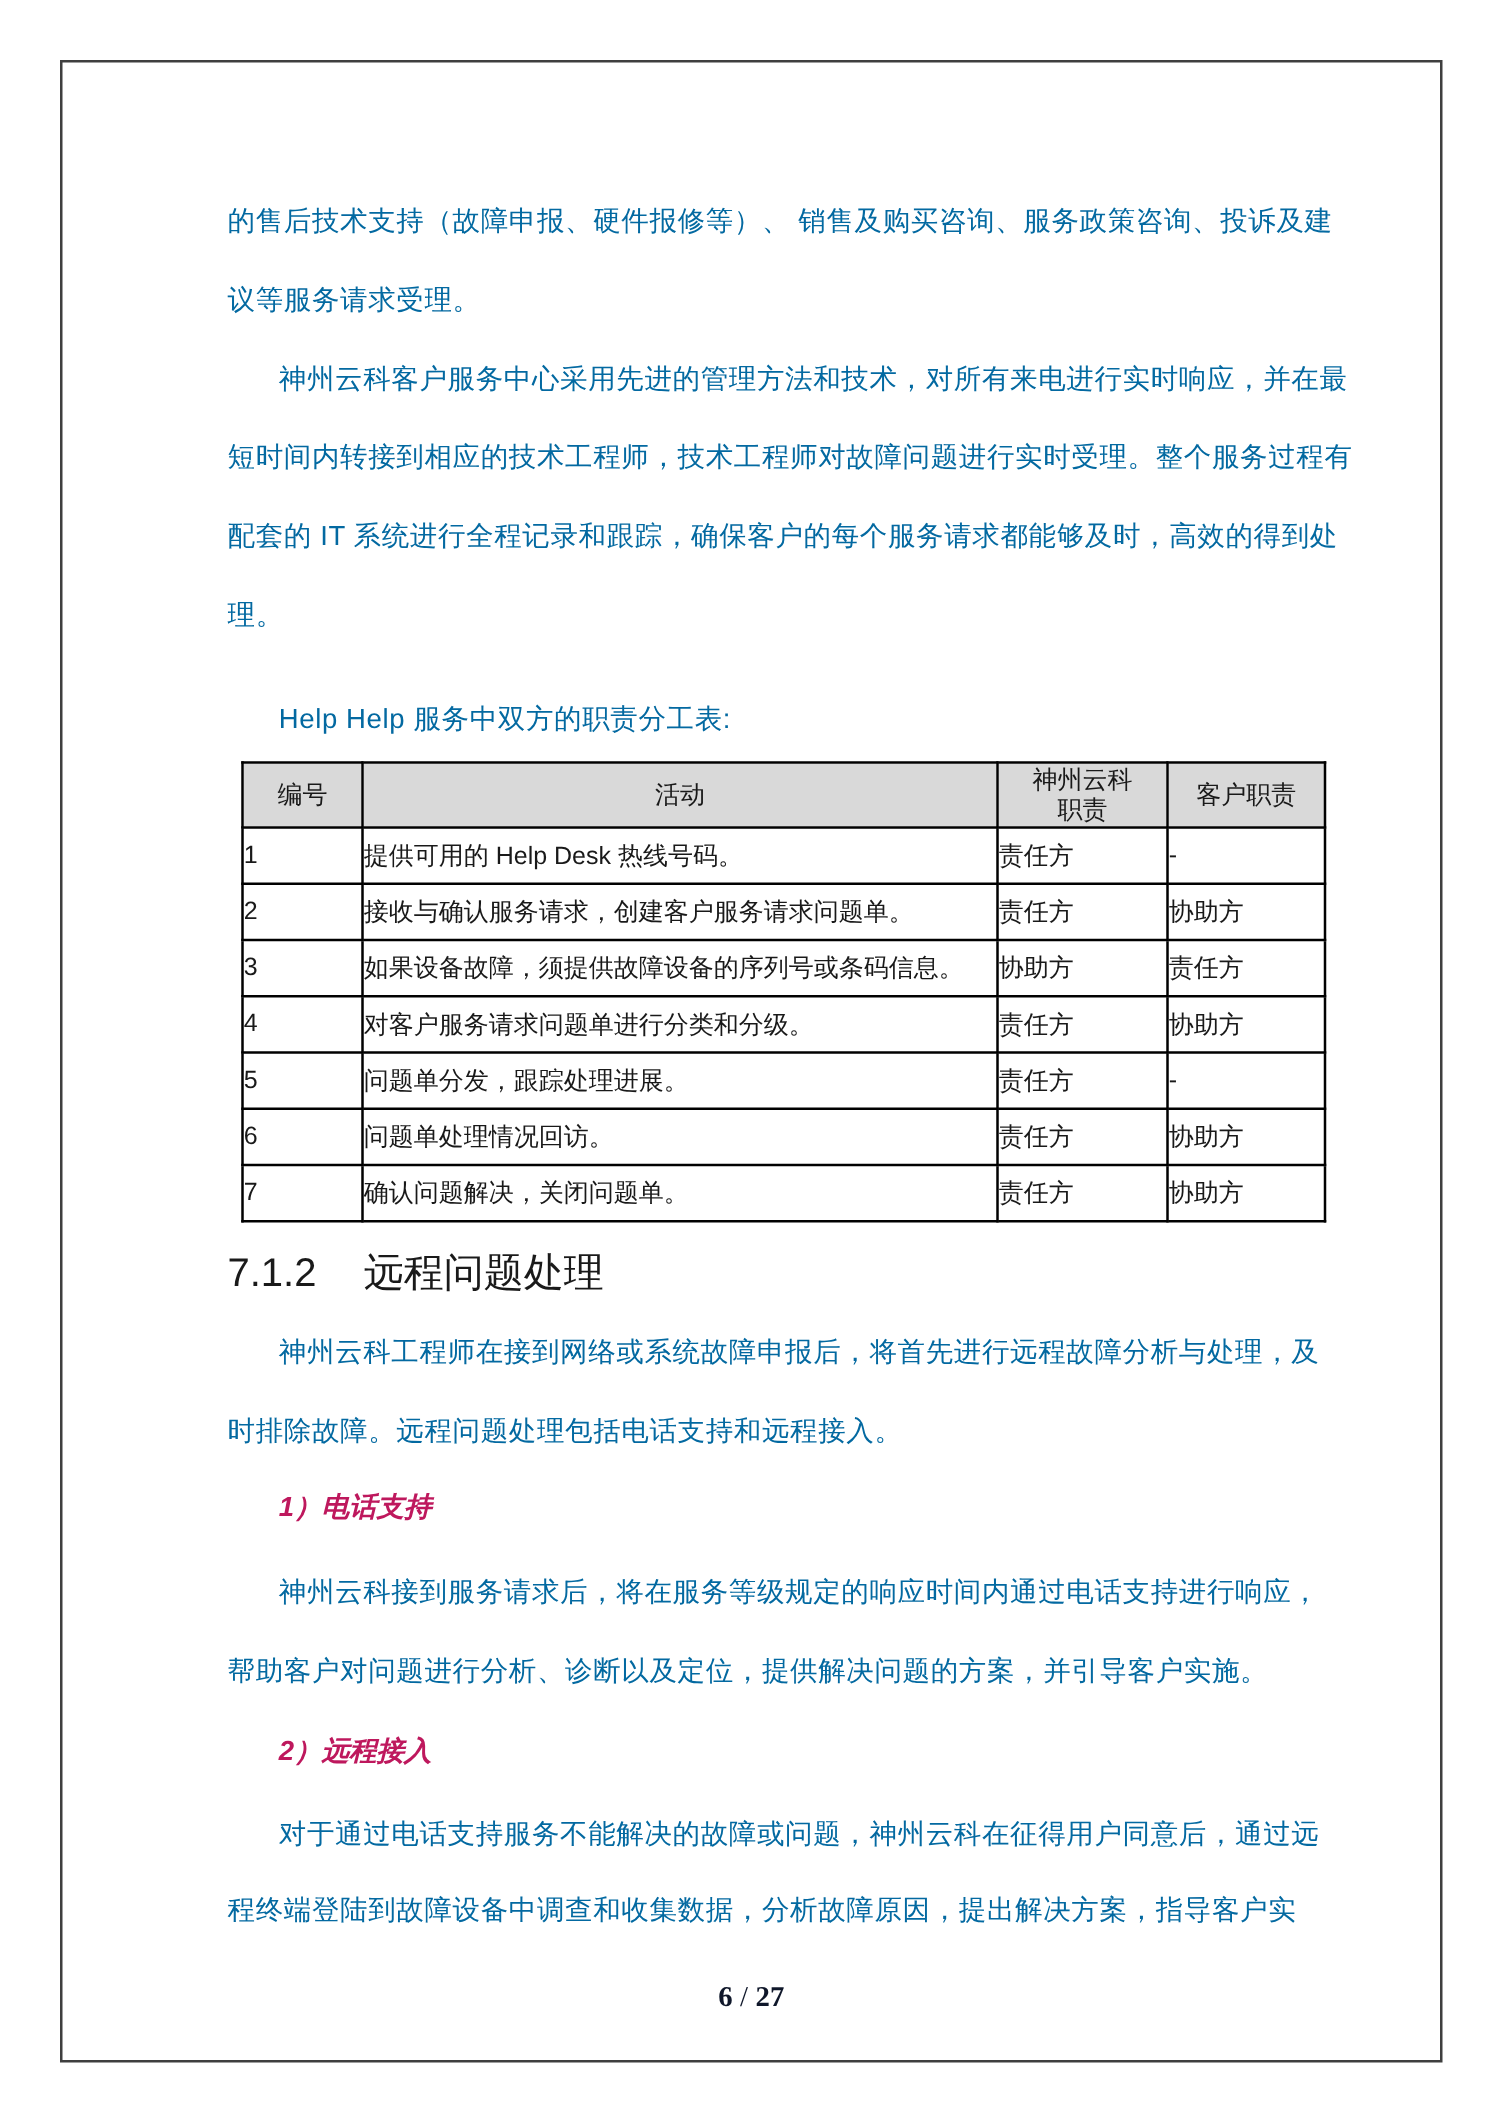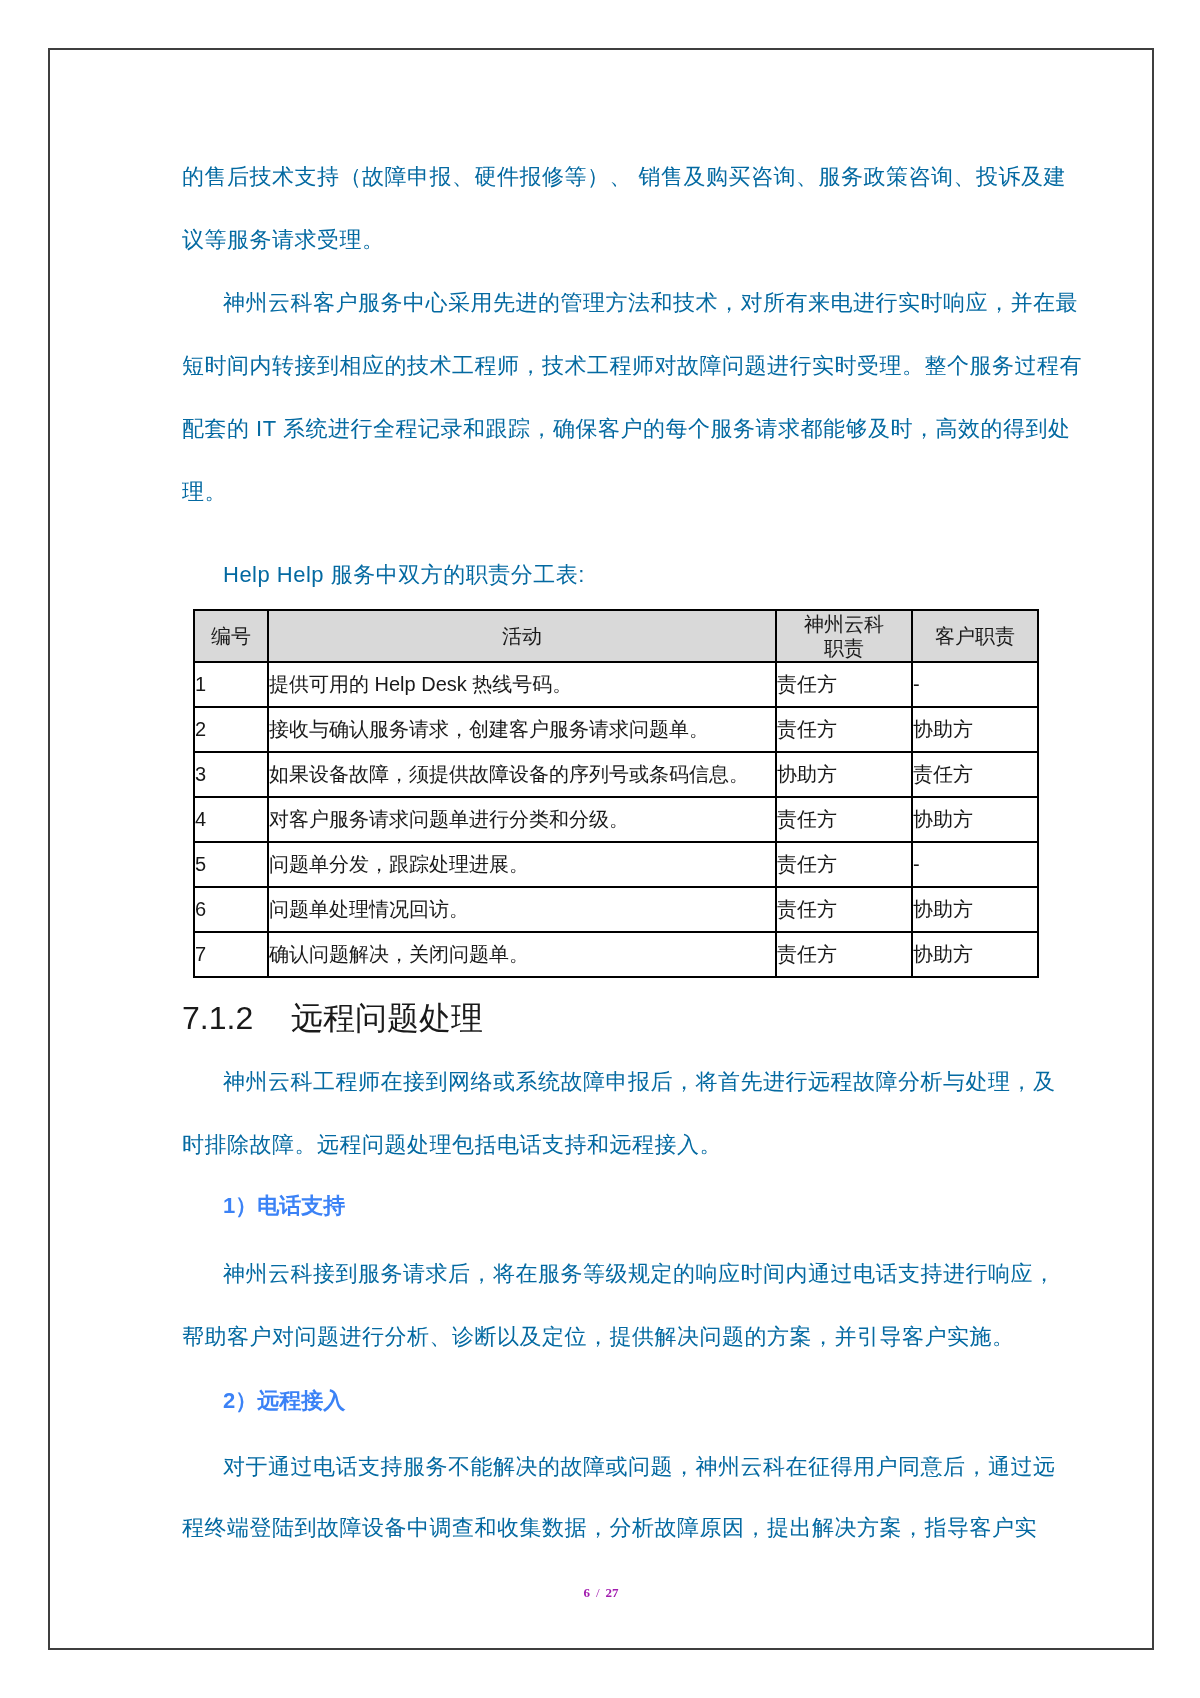--- a/index.html
+++ b/index.html
@@ -30,50 +30,50 @@
   .at-margin{left:182px;}
   .at-indent{left:223px;}
   .section-heading{
     position:absolute;left:182px;top:997px;
     font-size:32px;color:#1a1a1a;white-space:nowrap;
   }
   .section-heading .sec-no{display:inline-block;}
   .section-heading .sec-title{display:inline-block;margin-left:29px;}
   .subhead{
     position:absolute;left:223px;
-    font-size:22px;font-weight:700;color:#3b82f6;white-space:nowrap;
+    font-size:22px;font-weight:700;color:#be185d;white-space:nowrap;font-style:italic;
   }
   table.resp{
     position:absolute;left:193px;top:609px;width:825px;
     border-collapse:collapse;table-layout:fixed;
     font-size:20px;color:#191919;
   }
   table.resp th,table.resp td{
     border:2px solid #000;
     padding:0;
     vertical-align:middle;
     box-sizing:border-box;
     overflow:hidden;white-space:nowrap;
   }
   table.resp thead th{
     background:#d9d9d9;height:52px;
     font-weight:400;text-align:center;line-height:24px;
   }
   table.resp tbody tr{height:45px;}
   td.c-no{padding-left:14px;}
   td.c-act,td.c-dck,td.c-cust{padding-left:12px;}
-  .col-no{width:74px;}
+  .col-no{width:96px;}
   .col-act{width:508px;}
   .col-dck{width:136px;}
   .col-cust{width:126px;}
   .footer{
     position:absolute;left:182px;top:1585px;width:838px;
     text-align:center;
     font-family:"Liberation Serif","DejaVu Serif",serif;
-    font-size:13px;color:#a21caf;
+    font-size:23px;color:#0f172a;
   }
   .footer .pg{font-weight:700;}
   .footer .sep{font-weight:400;padding:0 6px;}
 </style>
 </head>
 <body>
 
 <div class="page">
 
   <div class="frame"></div>

